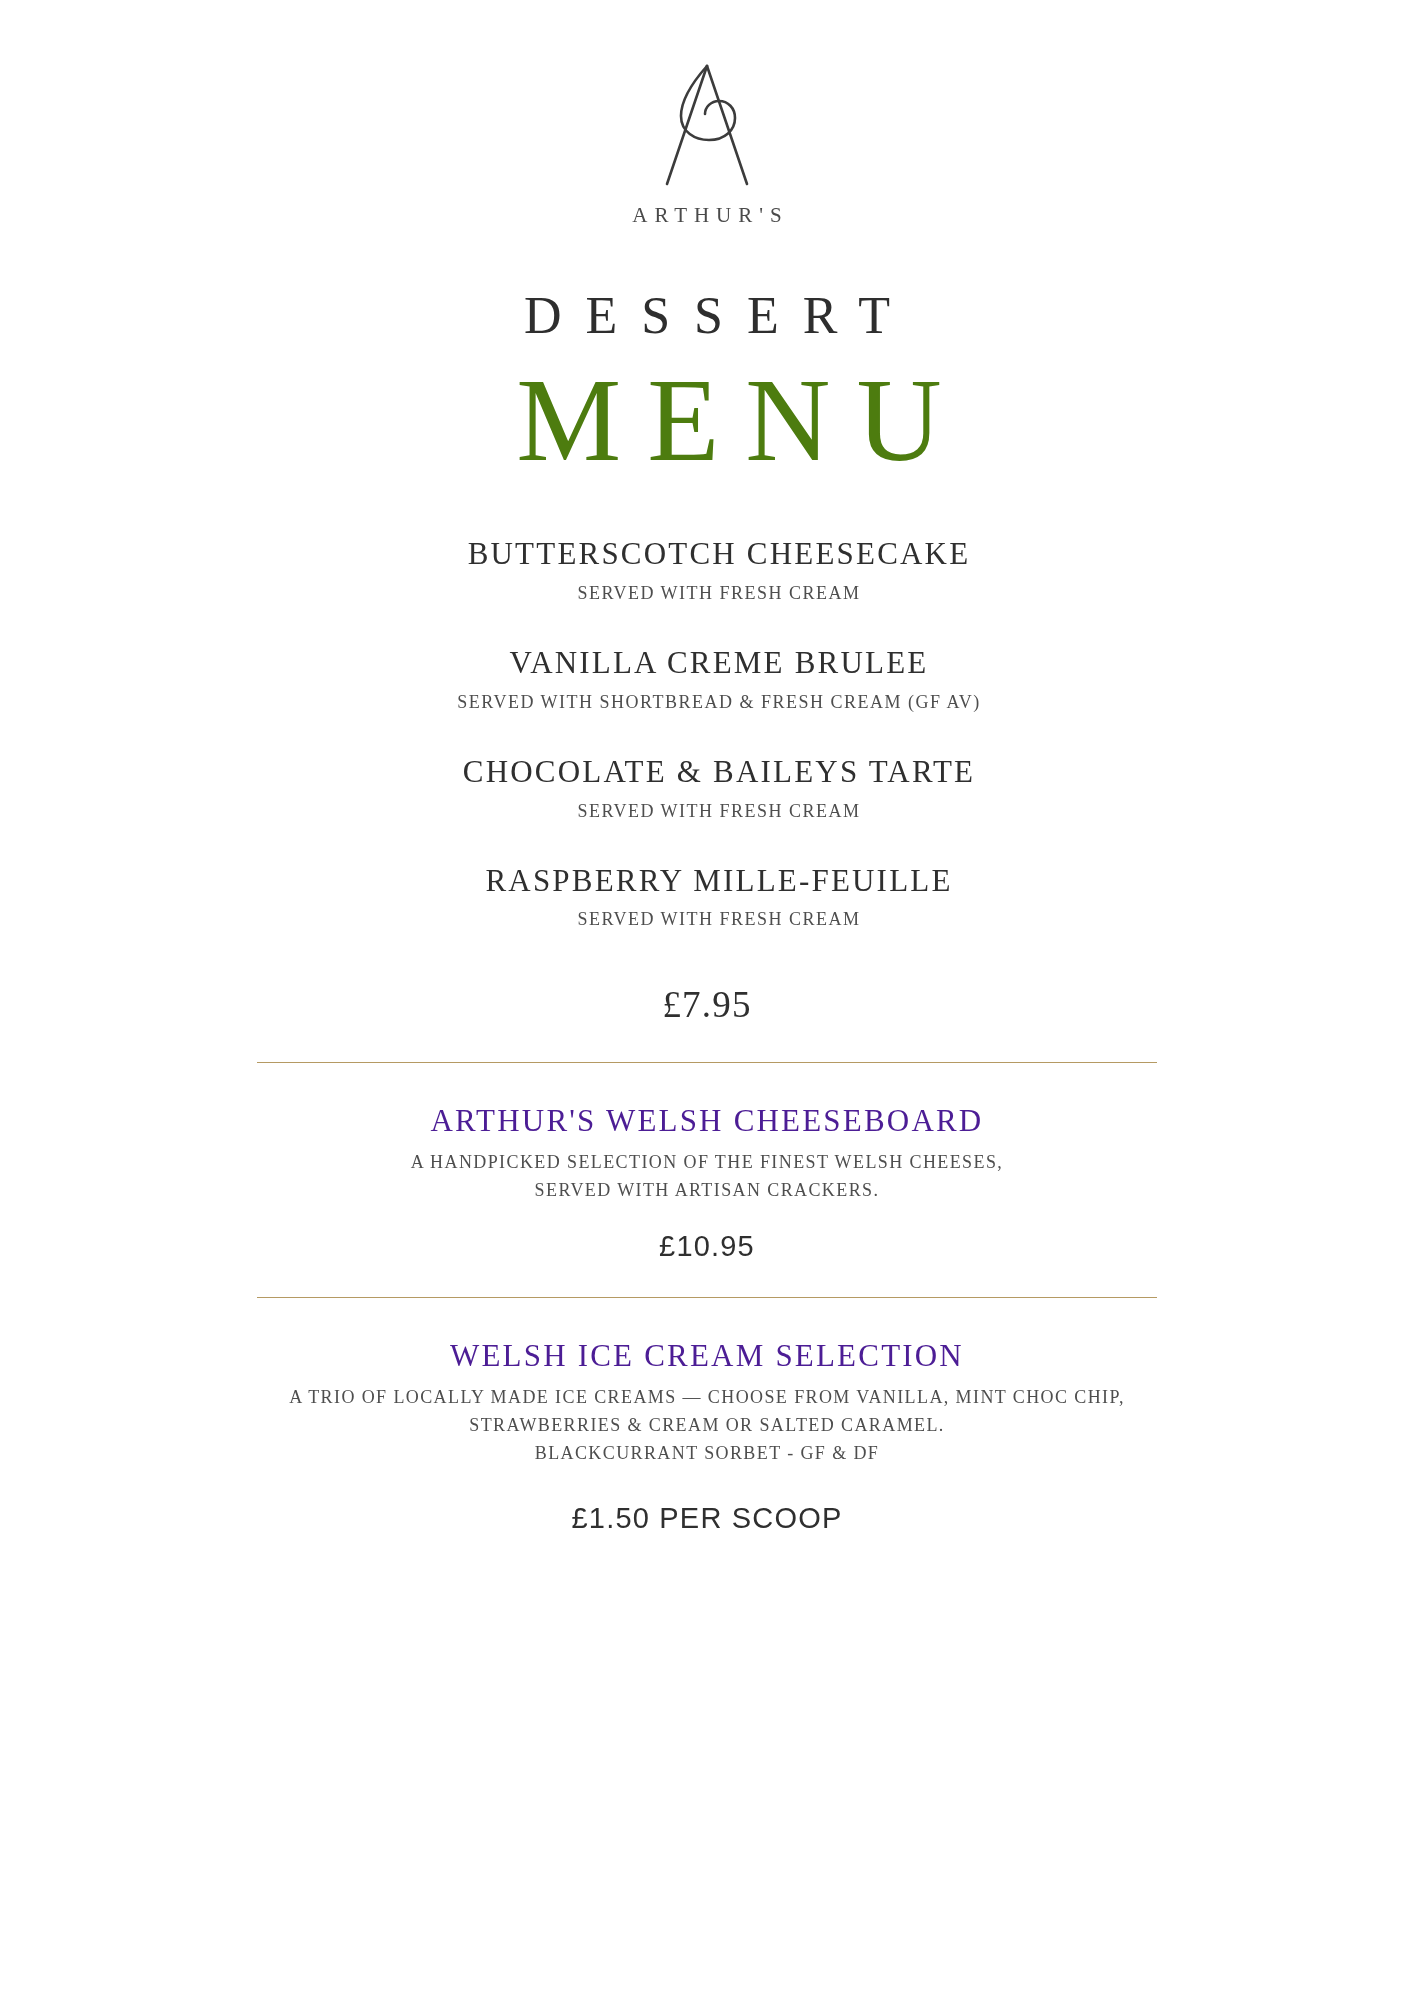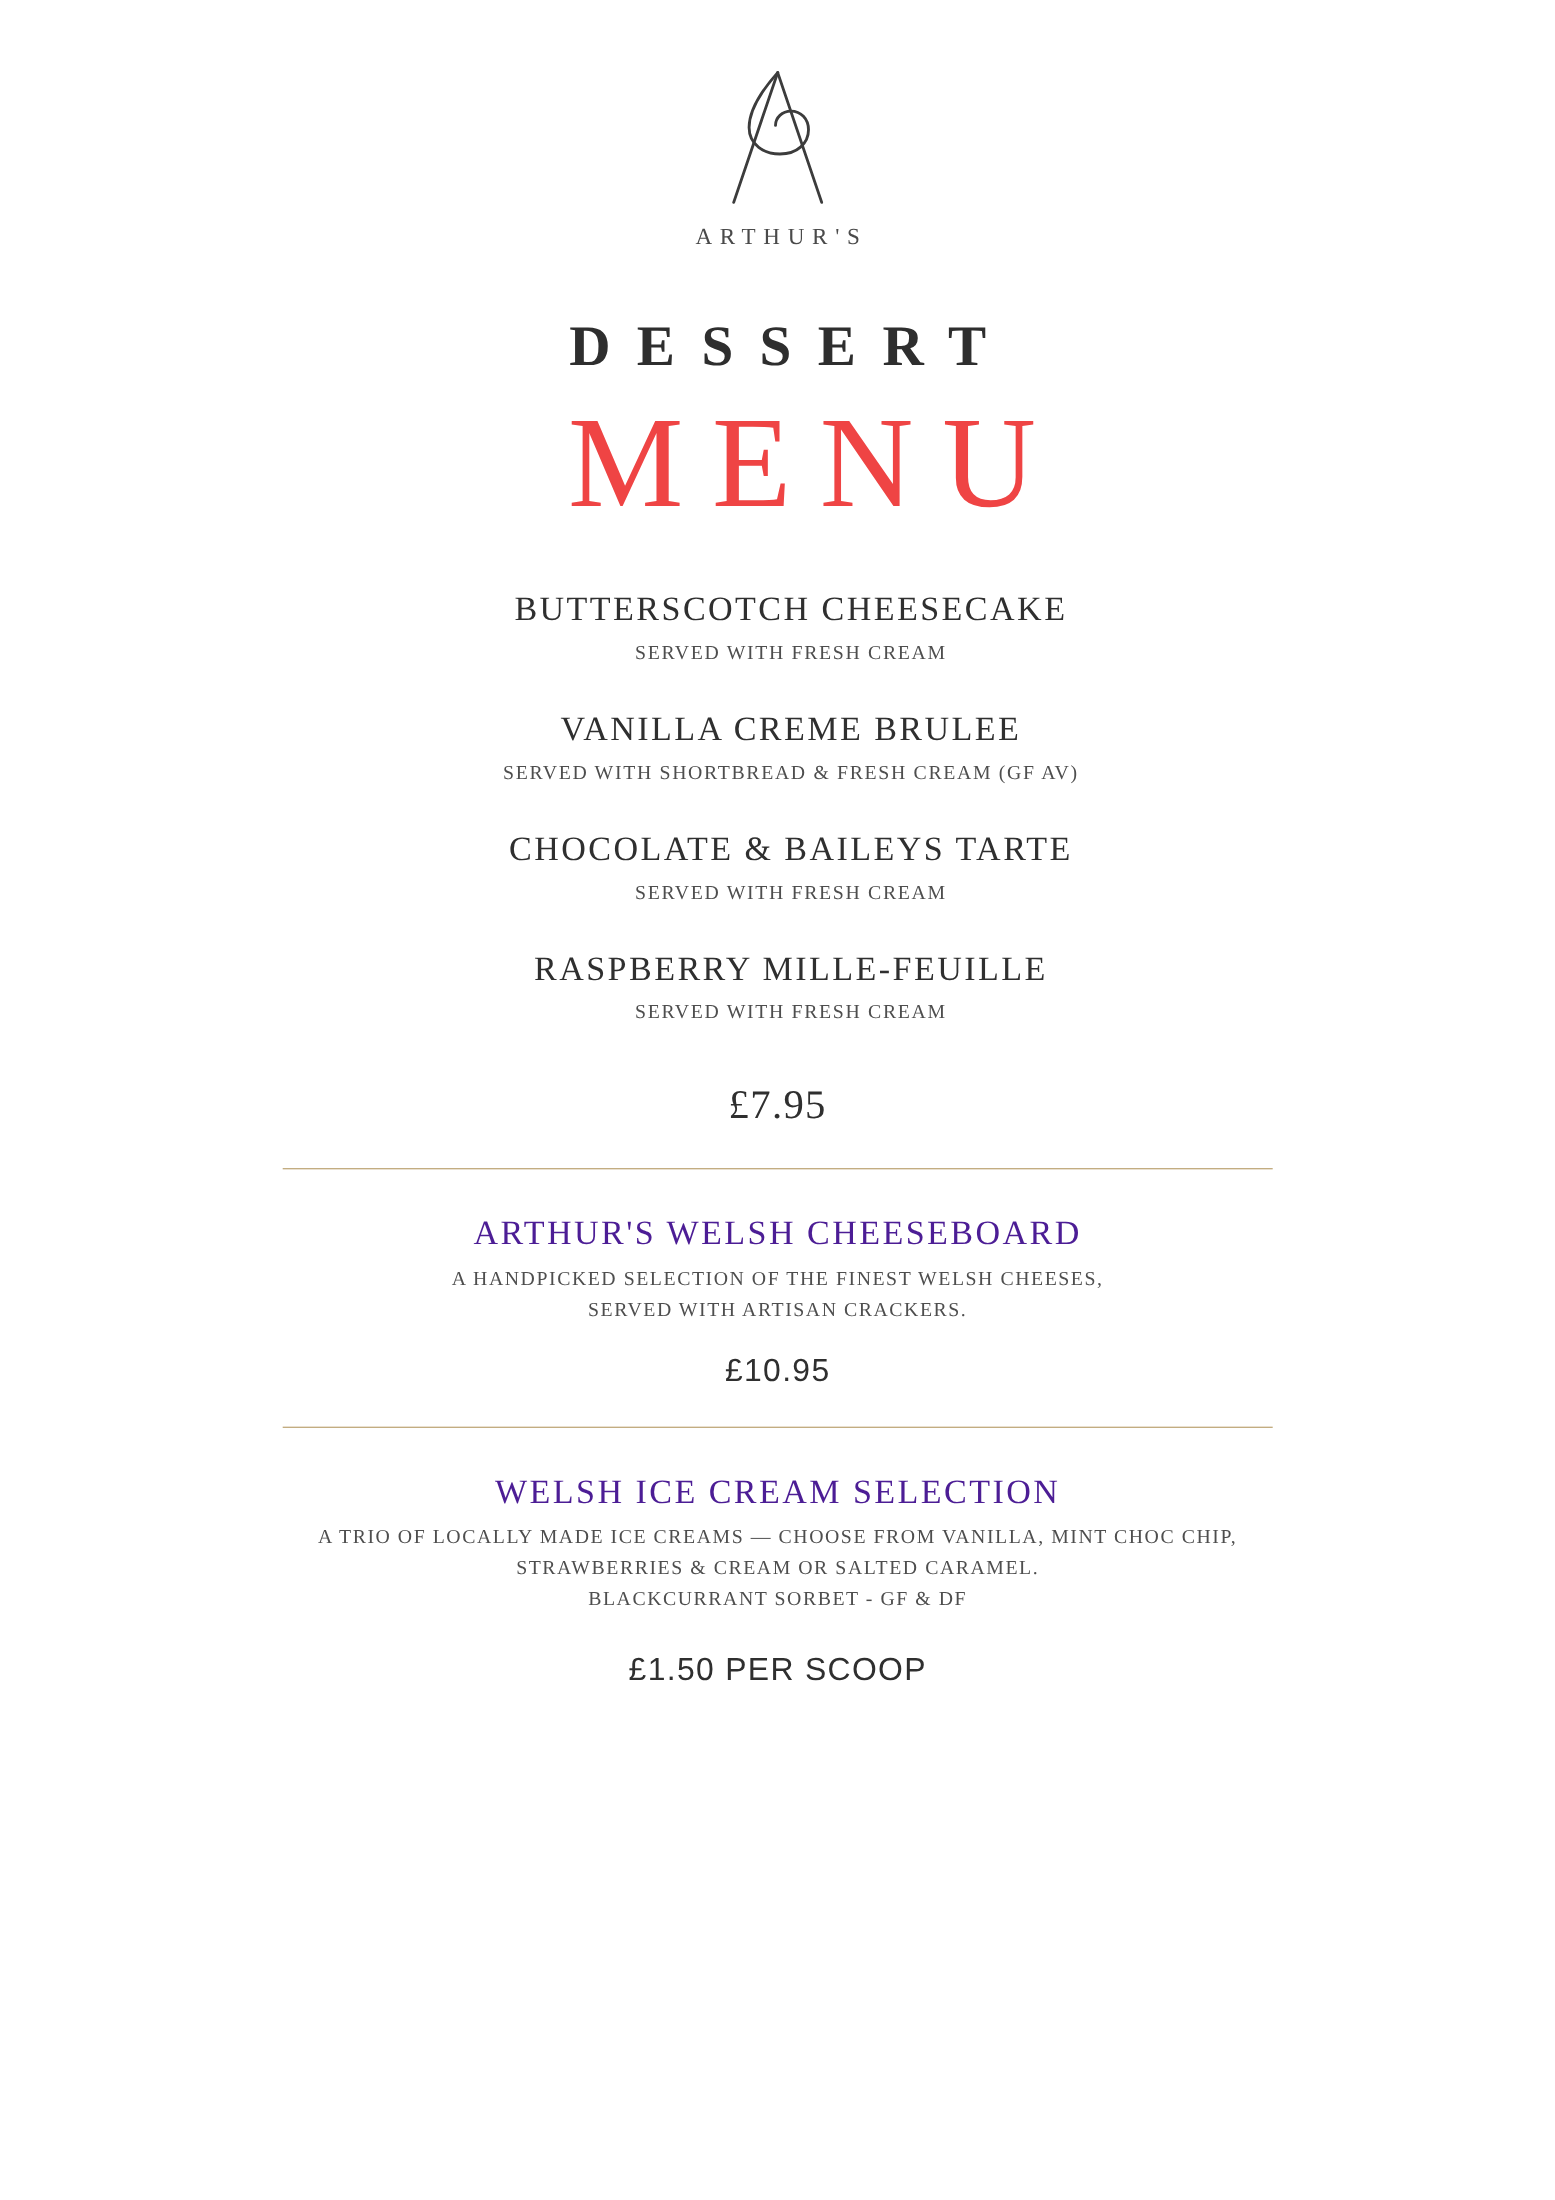--- a/index.html
+++ b/index.html
@@ -47,29 +47,29 @@
   }
 
   
   .title-dessert {
     margin-top: 58px;
     font-family: "Liberation Serif", serif;
     font-size: 52px;
     letter-spacing: 24px;
     text-indent: 24px;
     color: #2e2e2e;
-    font-weight: 700;
+    font-weight: 400;
   }
   .title-menu {
     margin-top: 14px;
     font-family: "Liberation Serif", serif;
     font-size: 118px;
     letter-spacing: 26px;
     text-indent: 26px;
-    color: #ef4444;
+    color: #4d7c0f;
     font-weight: 400;
     line-height: 1.05;
     padding-left: 44px;
   }
 
   
   .items {
     margin-top: 52px;
   }
   .item {

